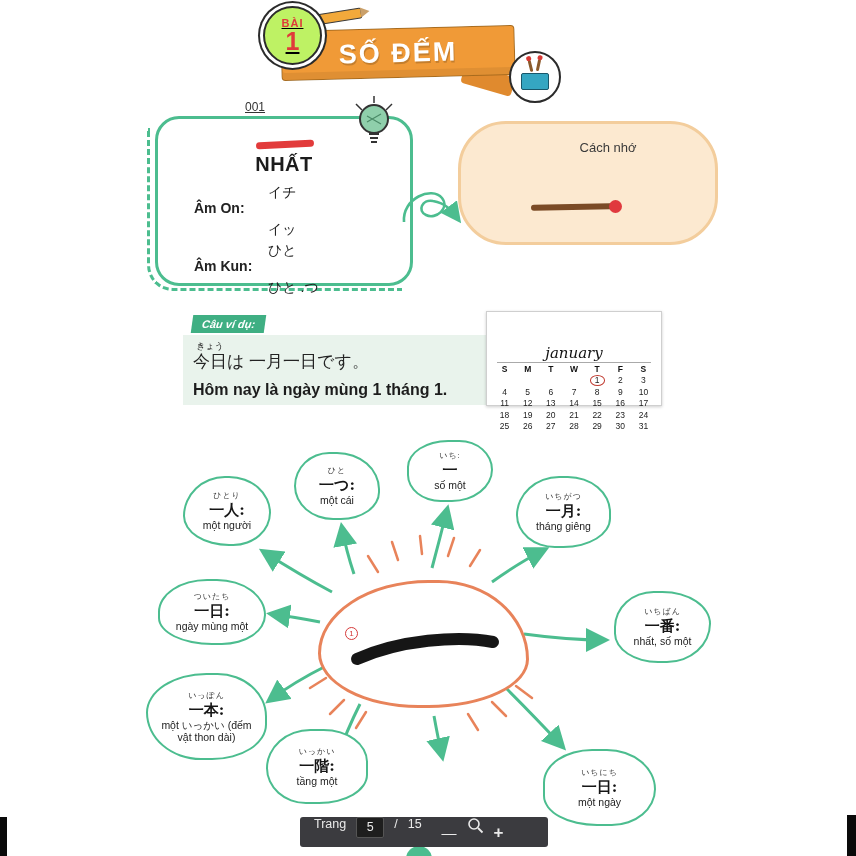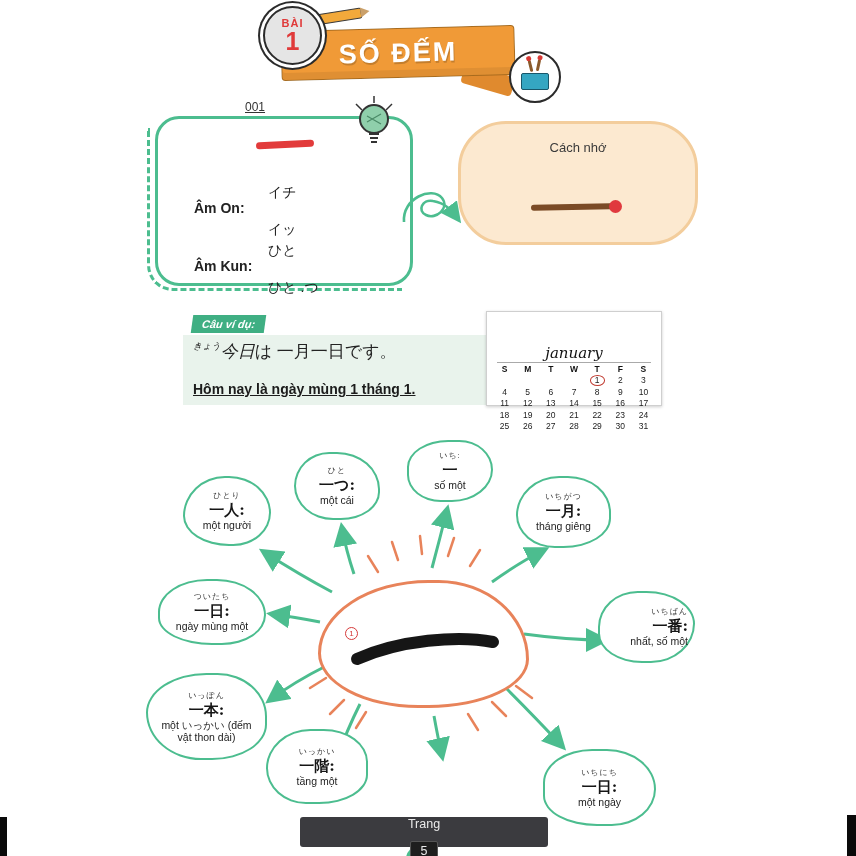--- a/index.html
+++ b/index.html
@@ -5,21 +5,21 @@
   html,body{margin:0;padding:0;}
   body{font-family:"Liberation Sans", sans-serif; background:#ffffff;}
   #page{position:relative;width:856px;height:856px;background:#fff;overflow:hidden;}
 
   
   .pencil{position:absolute;left:302px;top:12px;width:58px;height:9px;background:#F2A93B;border:1.5px solid #3a3a3a;border-radius:2px;transform:rotate(-9deg);z-index:2;}
   .pencil::after{content:"";position:absolute;right:-9px;top:-1px;border-left:9px solid #caa06a;border-top:5px solid transparent;border-bottom:5px solid transparent;}
   .ribbon{position:absolute;left:281px;top:28px;width:232px;height:48px;background:#F09A37;border:1.5px solid rgba(80,50,0,.45);border-radius:4px;transform:rotate(-1.5deg);display:flex;align-items:center;justify-content:center;z-index:2;box-shadow:inset 0 -7px 0 rgba(0,0,0,.07);}
   .ribbon-tail{position:absolute;left:462px;top:70px;width:52px;height:20px;background:#E08A2E;border-radius:4px;transform:rotate(16deg);z-index:1;}
   .lesson-title{color:#fff;font-size:27px;font-weight:bold;letter-spacing:2px;text-shadow:1px 2px 0 rgba(0,0,0,.18);}
-  .badge{position:absolute;left:263px;top:6px;width:55px;height:55px;border-radius:50%;background:#e5e5e5;border:2.5px solid #2b2b2b;box-shadow:0 0 0 3px #fff,0 0 0 5px #2b2b2b;display:flex;flex-direction:column;align-items:center;justify-content:center;z-index:3;}
+  .badge{position:absolute;left:263px;top:6px;width:55px;height:55px;border-radius:50%;background:#bef264;border:2.5px solid #2b2b2b;box-shadow:0 0 0 3px #fff,0 0 0 5px #2b2b2b;display:flex;flex-direction:column;align-items:center;justify-content:center;z-index:3;text-decoration:underline;}
   .badge .b-label{color:#E03A3A;font-size:11px;font-weight:bold;letter-spacing:1px;line-height:11px;}
   .badge .b-num{color:#E03A3A;font-size:25px;font-weight:bold;line-height:25px;}
   .match-circle{position:absolute;left:509px;top:51px;width:48px;height:48px;border-radius:50%;background:#fff;border:2px solid #2b2b2b;z-index:3;}
   .matchbox{position:absolute;left:10px;top:20px;width:26px;height:15px;background:#35A6C2;border:1.5px solid #19576b;border-radius:2px;}
   .matchstick{position:absolute;width:2.5px;height:12px;background:#8a5a2b;border-radius:2px;}
   .matchstick::after{content:"";position:absolute;top:-4px;left:-1.2px;width:5px;height:5px;border-radius:50%;background:#D93A35;}
   .ms1{left:18px;top:7px;transform:rotate(-14deg);}
   .ms2{left:26px;top:6px;transform:rotate(12deg);}
 
   
@@ -27,33 +27,33 @@
   .kanji-card{position:absolute;left:155px;top:116px;width:252px;height:164px;border:3px solid #4CBD8F;border-radius:24px;background:#fff;z-index:3;}
   .card-sketch{position:absolute;left:147px;top:128px;width:252px;height:160px;border-left:3px dashed #4CBD8F;border-bottom:3px dashed #4CBD8F;border-bottom-left-radius:26px;z-index:2;}
   .stroke-mark{position:absolute;left:98px;top:22px;width:58px;height:7px;background:#E23B3B;border-radius:4px;transform:rotate(-3deg);}
   .kanji-name{position:absolute;left:0;top:34px;width:100%;text-align:center;font-size:20px;font-weight:bold;color:#1c1c1c;letter-spacing:.5px;}
   .readings{position:absolute;left:36px;top:64px;font-size:14px;color:#222;display:grid;grid-template-columns:74px auto;row-gap:3px;line-height:18px;}
   .readings .lab{font-weight:bold;margin-top:16px;}
   .bulb{position:absolute;left:348px;top:94px;z-index:4;}
   .swirl{position:absolute;left:400px;top:184px;z-index:3;}
 
   
-  .mnemonic{position:absolute;left:458px;top:121px;width:234px;height:118px;background:#FCE9D0;border:3px solid #F3CD9C;border-radius:48px;z-index:2;}
+  .mnemonic{position:absolute;left:458px;top:121px;width:234px;height:118px;background:#FCE9D0;border:3px solid #F3CD9C;border-radius:48px;z-index:2;padding-left:20px;}
   .mnemonic .m-title{position:absolute;top:16px;width:100%;text-align:center;font-size:13px;color:#3a3a3a;}
   .matchstick-big{position:absolute;left:70px;top:80px;width:82px;height:6px;background:#7B4B26;border-radius:3px;transform:rotate(-1deg);}
   .matchhead-big{position:absolute;left:148px;top:76px;width:13px;height:13px;border-radius:50%;background:#E0393E;}
 
   
   .ex-label{position:absolute;left:192px;top:315px;background:#3FAF83;color:#fff;font-size:11px;font-weight:bold;font-style:italic;padding:3px 10px;transform:skewX(-8deg);z-index:4;}
   .ex-box{position:absolute;left:183px;top:335px;width:478px;height:70px;background:#E9F3EC;z-index:2;}
   .jp-line{position:absolute;left:10px;top:6px;display:flex;align-items:flex-end;color:#232323;}
-  .ruby-block{display:inline-flex;flex-direction:row;font-style:italic;}
+  .ruby-block{display:inline-flex;flex-direction:column;align-items:center;}
   .jp-line .furi{font-size:9px;line-height:10px;}
   .jp-line .base,.jp-line .rest{font-size:17px;line-height:22px;}
-  .translation{position:absolute;left:10px;top:46px;font-size:14px;font-weight:bold;color:#1c1c1c;text-decoration:underline;}
+  .translation{position:absolute;left:10px;top:46px;font-size:16px;font-weight:bold;color:#1c1c1c;}
 
   
   .calendar{position:absolute;left:486px;top:311px;width:174px;height:93px;background:#fff;border:1px solid #cfcfcf;box-shadow:0 1px 3px rgba(0,0,0,.2);z-index:5;}
   .cal-title{font-family:"DejaVu Serif", serif;font-style:italic;font-size:15px;text-align:center;padding-top:2px;line-height:17px;color:#111;margin-top:31px;}
   .cal-rule{margin:0 10px;border-top:1px solid #aaa;}
   .cal-week,.cal-row{display:grid;grid-template-columns:repeat(7,1fr);padding:0 6px;}
   .cal-week span{font-size:8.5px;font-weight:bold;text-align:center;line-height:12px;color:#111;}
   .cal-row span{font-size:8.5px;text-align:center;line-height:11.5px;color:#222;position:relative;}
   .cal-row span.circled::after{content:"";position:absolute;left:4px;right:4px;top:0;bottom:1px;border:1.3px solid #c03a30;border-radius:50%;}
 
@@ -61,21 +61,21 @@
   .overlay{position:absolute;left:0;top:0;z-index:1;pointer-events:none;}
   .cloud{position:absolute;background:#fff;border:2.5px solid #4CBD8F;display:flex;flex-direction:column;align-items:center;justify-content:center;text-align:center;padding:3px 5px;box-sizing:border-box;z-index:2;}
   .cloud .furi{font-size:8px;color:#333;letter-spacing:1px;line-height:10px;}
   .cloud .word{font-family:"DejaVu Serif", serif;font-size:15px;font-weight:bold;color:#151515;line-height:18px;}
   .cloud .meaning{font-size:10.5px;color:#222;line-height:12px;}
   .center-cloud{position:absolute;left:318px;top:580px;width:205px;height:122px;background:#fff;border:3px solid #E8835A;border-radius:55% 45% 50% 50% / 60% 65% 40% 45%;z-index:2;}
   .stroke-order{position:absolute;left:24px;top:44px;width:11px;height:11px;border:1.2px solid #D63A3A;border-radius:50%;color:#D63A3A;font-size:8px;line-height:11px;text-align:center;}
   .hidden-bind{position:absolute;width:1px;height:1px;overflow:hidden;clip-path:inset(50%);}
 
   
-  .toolbar{position:absolute;left:300px;top:817px;width:248px;height:30px;background:#3b3b3f;border-radius:3px;display:flex;align-items:center;padding:0 14px;box-sizing:border-box;gap:10px;color:#eaeaea;font-size:12.5px;z-index:20;flex-direction:column;}
+  .toolbar{position:absolute;left:300px;top:817px;width:248px;height:30px;background:#3b3b3f;border-radius:3px;display:flex;padding:0 14px;box-sizing:border-box;gap:10px;color:#eaeaea;font-size:12.5px;z-index:20;}
   .page-box{background:#1e1e1e;border:1px solid #555;border-radius:2px;width:26px;height:19px;line-height:19px;text-align:center;}
   .tb-btn{background:none;border:none;color:#eaeaea;font-size:15px;line-height:15px;padding:0;cursor:pointer;font-family:inherit;}
   .tb-plus{font-size:17px;font-weight:bold;}
   .tb-gap{margin-left:10px;}
   .edge-left{position:absolute;left:0;top:817px;width:7px;height:39px;background:#0a0a0a;z-index:25;}
   .edge-right{position:absolute;left:847px;top:815px;width:9px;height:41px;background:#0a0a0a;z-index:25;}
   .green-dot{position:absolute;left:406px;top:846px;width:26px;height:26px;border-radius:50%;background:#4CBD8F;z-index:4;}
 </style>
 </head>
 <body>
@@ -94,20 +94,21 @@
   <div class="match-circle">
     <span class="matchstick ms1"></span>
     <span class="matchstick ms2"></span>
     <span class="matchbox"></span>
   </div>
 
   <span class="kanji-index">001</span>
   <div class="card-sketch"></div>
   <div class="kanji-card">
     <div class="stroke-mark"></div>
+    <div class="kanji-name">NHẤT</div>
     <div class="readings">
       <span class="lab">Âm On:</span>
       <span>イチ</span>
       <span></span>
       <span>イッ</span>
       <span class="lab">Âm Kun:</span>
       <span>ひと</span>
       <span></span>
       <span>ひと .つ</span>
     </div>
@@ -262,21 +263,21 @@
   <div class="cloud" style="left:516px;top:476px;width:95px;height:72px;border-radius:50% 50% 55% 45%/60% 55% 45% 50%;">
     <span class="furi">いちがつ</span>
     <span class="word">一月:</span>
     <span class="meaning">tháng giêng</span>
   </div>
   <div class="cloud" style="left:407px;top:440px;width:86px;height:62px;border-radius:55% 45% 55% 45%/50% 55% 60% 50%;">
     <span class="furi">いち:</span>
     <span class="word">一</span>
     <span class="meaning">số một</span>
   </div>
-  <div class="cloud" style="left:598px;top:591px;width:97px;height:72px;border-radius:45% 55% 50% 50%/55% 50% 60% 45%;align-items:flex-end;">
+  <div class="cloud" style="left:614px;top:591px;width:97px;height:72px;border-radius:45% 55% 50% 50%/55% 50% 60% 45%;">
     <span class="furi">いちばん</span>
     <span class="word">一番:</span>
     <span class="meaning">nhất, số một</span>
   </div>
   <div class="cloud" style="left:158px;top:579px;width:108px;height:66px;border-radius:50% 50% 45% 55%/55% 60% 50% 45%;">
     <span class="furi">ついたち</span>
     <span class="word">一日:</span>
     <span class="meaning">ngày mùng một</span>
   </div>
   <div class="cloud" style="left:146px;top:673px;width:121px;height:87px;border-radius:55% 45% 50% 50%/50% 55% 45% 60%;">

